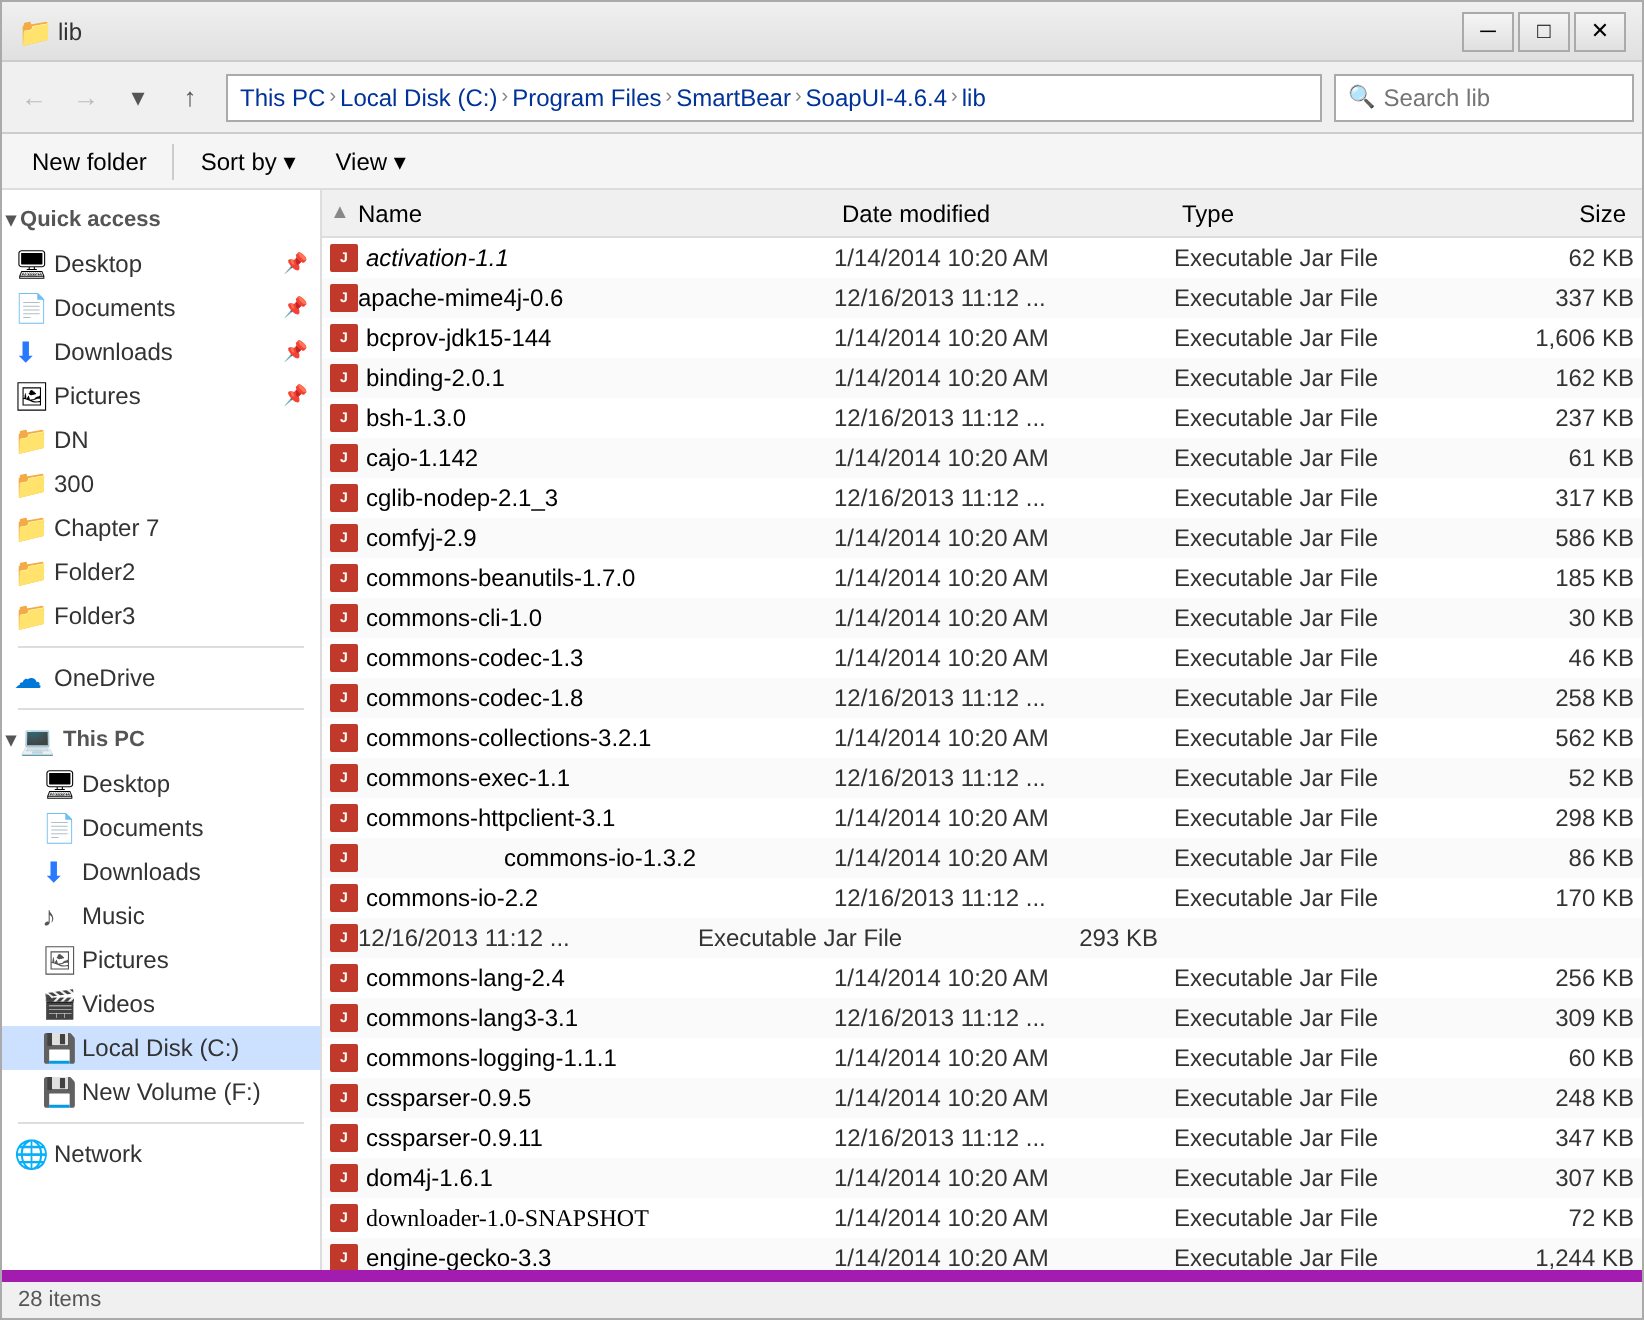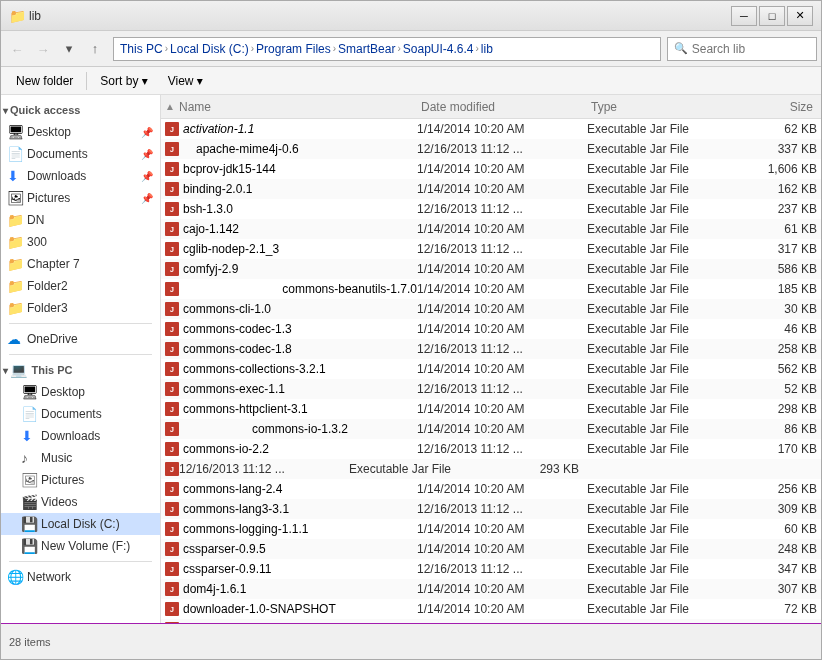--- a/index.html
+++ b/index.html
@@ -48,32 +48,32 @@
     .sidebar-divider { height: 1px; background: #ddd; margin: 4px 8px; }
 
     
     .file-list-area { flex: 1; overflow: auto; display: flex; flex-direction: column; }
     .column-headers { display: flex; align-items: center; height: 24px; background: #f0f0f0; border-bottom: 1px solid #ddd; padding: 0 4px; position: sticky; top: 0; z-index: 1; }
     .col-sort { width: 10px; color: #888; font-size: 10px; text-align: center; flex-shrink: 0; }
     .col-name { flex: 1; min-width: 200px; font-size: 12px; color: #333; cursor: pointer; padding: 0 4px; }
     .col-date { width: 170px; font-size: 12px; color: #333; cursor: pointer; padding: 0 4px; }
     .col-type { width: 150px; font-size: 12px; color: #333; cursor: pointer; padding: 0 4px; }
     .col-size { width: 80px; font-size: 12px; color: #333; cursor: pointer; padding: 0 4px; text-align: right; }
-    .col-header { font-size: 12px; color: #737373; cursor: pointer; }
+    .col-header { font-size: 12px; color: #000000; cursor: pointer; }
     
     .file-list { overflow: auto; flex: 1; }
     .file-row { display: flex; align-items: center; height: 20px; padding: 0 4px; cursor: pointer; }
     .file-row:nth-child(even) { background: #fafafa; }
     .file-name { flex: 1; font-size: 12px; color: #000; overflow: hidden; text-overflow: ellipsis; white-space: nowrap; }
     .file-date { width: 170px; font-size: 12px; color: #333; white-space: nowrap; overflow: hidden; }
     .file-type { width: 150px; font-size: 12px; color: #333; overflow: hidden; text-overflow: ellipsis; }
     .file-size { width: 80px; font-size: 12px; color: #333; text-align: right; }
 
     
-    .status-bar { height: 36px; background: #f0f0f0; border-top: 1px solid #a21caf; display: flex; align-items: center; padding: 0 8px; font-size: 11px; color: #555; gap: 8px; }
+    .status-bar { height: 24px; background: #f0f0f0; border-top: 6px solid #a21caf; display: flex; align-items: center; padding: 0 8px; font-size: 11px; color: #555; gap: 8px; }
 
     
     .jar-icon { width: 14px; height: 14px; border-radius: 1px; background: #c0392b; display: inline-flex; align-items: center; justify-content: center; font-size: 7px; color: #fff; font-weight: bold; flex-shrink: 0; }
 
     
     .folder-icon-yellow { color: #e8a000; font-size: 14px; }
     .drive-icon { color: #555; font-size: 13px; }
     .pc-icon { color: #555; font-size: 14px; }
     .onedrive-icon { color: #0078d7; font-size: 13px; }
     .network-icon { color: #555; font-size: 13px; }
@@ -257,21 +257,21 @@
       <div class="file-list" id="file-list-container">
       <div class="file-row">
     <div class="jar-icon">J</div>
     <span class="file-name" style="margin-left:4px;font-style:italic;">activation-1.1</span>
     <span class="file-date">1/14/2014 10:20 AM</span>
     <span class="file-type">Executable Jar File</span>
     <span class="file-size">62 KB</span>
   </div>
           <div class="file-row">
     <div class="jar-icon">J</div>
-    <span class="file-name" style="margin-left:17px;">apache-mime4j-0.6</span>
+    <span class="file-name" style="margin-left:0;">apache-mime4j-0.6</span>
     <span class="file-date">12/16/2013 11:12 ...</span>
     <span class="file-type">Executable Jar File</span>
     <span class="file-size">337 KB</span>
   </div>
           <div class="file-row">
     <div class="jar-icon">J</div>
     <span class="file-name" style="margin-left:4px;">bcprov-jdk15-144</span>
     <span class="file-date">1/14/2014 10:20 AM</span>
     <span class="file-type">Executable Jar File</span>
     <span class="file-size">1,606 KB</span>
@@ -306,21 +306,21 @@
   </div>
           <div class="file-row">
     <div class="jar-icon">J</div>
     <span class="file-name" style="margin-left:4px;">comfyj-2.9</span>
     <span class="file-date">1/14/2014 10:20 AM</span>
     <span class="file-type">Executable Jar File</span>
     <span class="file-size">586 KB</span>
   </div>
           <div class="file-row">
     <div class="jar-icon">J</div>
-    <span class="file-name" style="margin-left:4px;text-align:right;">commons-beanutils-1.7.0</span>
+    <span class="file-name" style="margin-left:4px;">commons-beanutils-1.7.0</span>
     <span class="file-date">1/14/2014 10:20 AM</span>
     <span class="file-type">Executable Jar File</span>
     <span class="file-size">185 KB</span>
   </div>
           <div class="file-row">
     <div class="jar-icon">J</div>
     <span class="file-name" style="margin-left:4px;">commons-cli-1.0</span>
     <span class="file-date">1/14/2014 10:20 AM</span>
     <span class="file-type">Executable Jar File</span>
     <span class="file-size">30 KB</span>
@@ -417,21 +417,21 @@
   </div>
           <div class="file-row">
     <div class="jar-icon">J</div>
     <span class="file-name" style="margin-left:4px;">dom4j-1.6.1</span>
     <span class="file-date">1/14/2014 10:20 AM</span>
     <span class="file-type">Executable Jar File</span>
     <span class="file-size">307 KB</span>
   </div>
           <div class="file-row">
     <div class="jar-icon">J</div>
-    <span class="file-name" style="margin-left:4px;">downloader-1.0-SNAPSHOT</span>
+    <span class="file-name" style="margin-left:4px;font-family:Liberation Serif, serif;">downloader-1.0-SNAPSHOT</span>
     <span class="file-date">1/14/2014 10:20 AM</span>
     <span class="file-type">Executable Jar File</span>
     <span class="file-size">72 KB</span>
   </div>
           <div class="file-row">
     <div class="jar-icon">J</div>
     <span class="file-name" style="margin-left:4px;">engine-gecko-3.3</span>
     <span class="file-date">1/14/2014 10:20 AM</span>
     <span class="file-type">Executable Jar File</span>
     <span class="file-size">1,244 KB</span>

